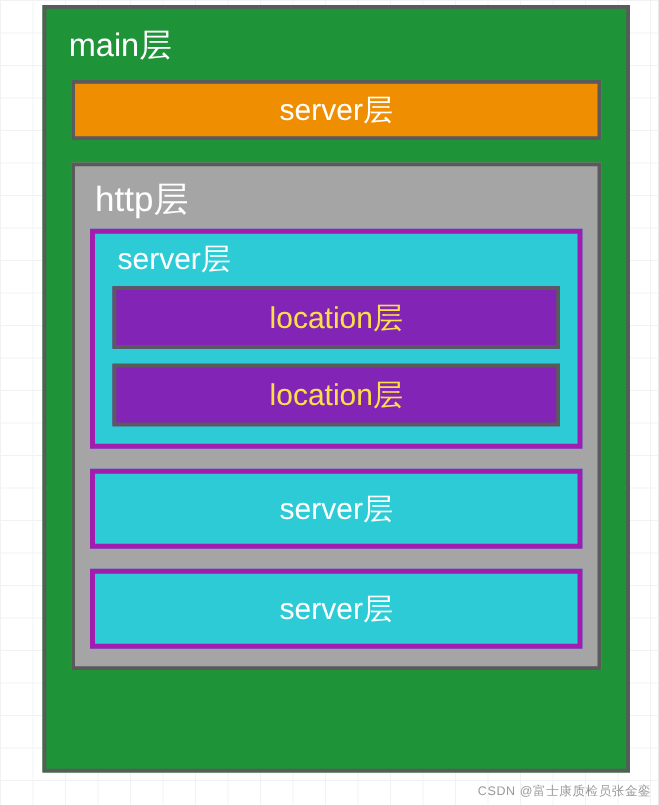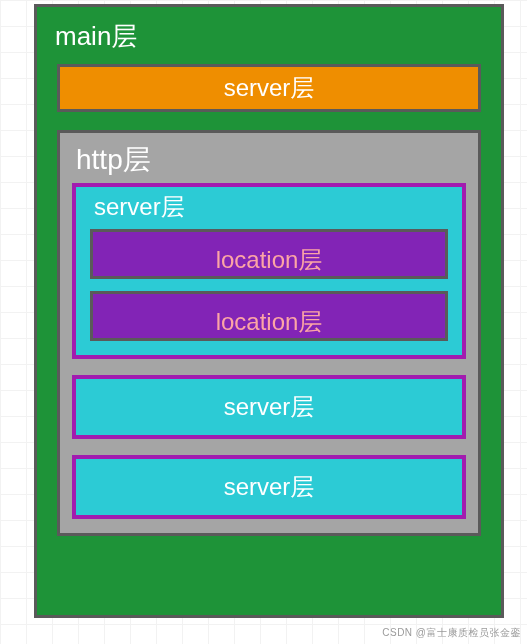--- a/index.html
+++ b/index.html
@@ -80,23 +80,23 @@
     align-items: center;
     justify-content: center;
     color: #fff;
     font-size: 24px;
   }
   .location-box {
     background: #8224B6;
     border: 3px solid #5A5A5A;
     height: 50px;
     display: flex;
-    align-items: flex-end;
+    align-items: center;
     justify-content: center;
-    color: #fca5a5;
+    color: #fde047;
     font-size: 24px;
     margin-bottom: 12px;
   }
   .location-box:last-child { margin-bottom: 0; }
   .watermark {
     position: absolute;
     right: 6px;
     bottom: 4px;
     font-size: 10px;
     color: rgba(120,120,120,0.75);

